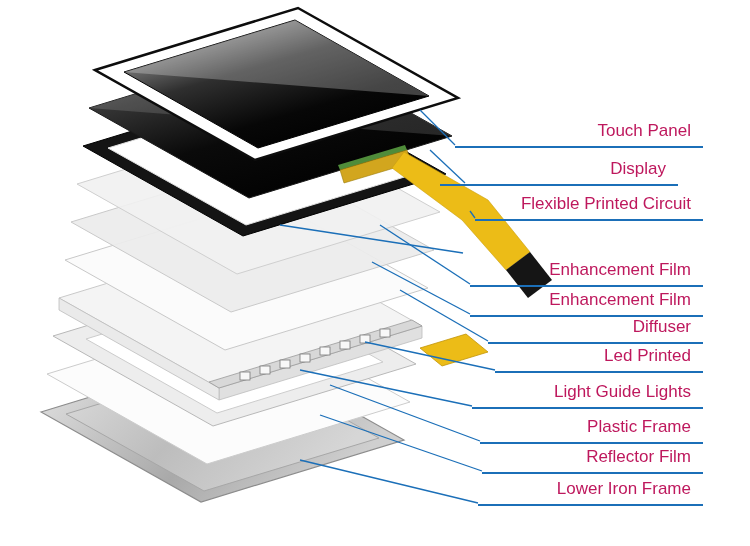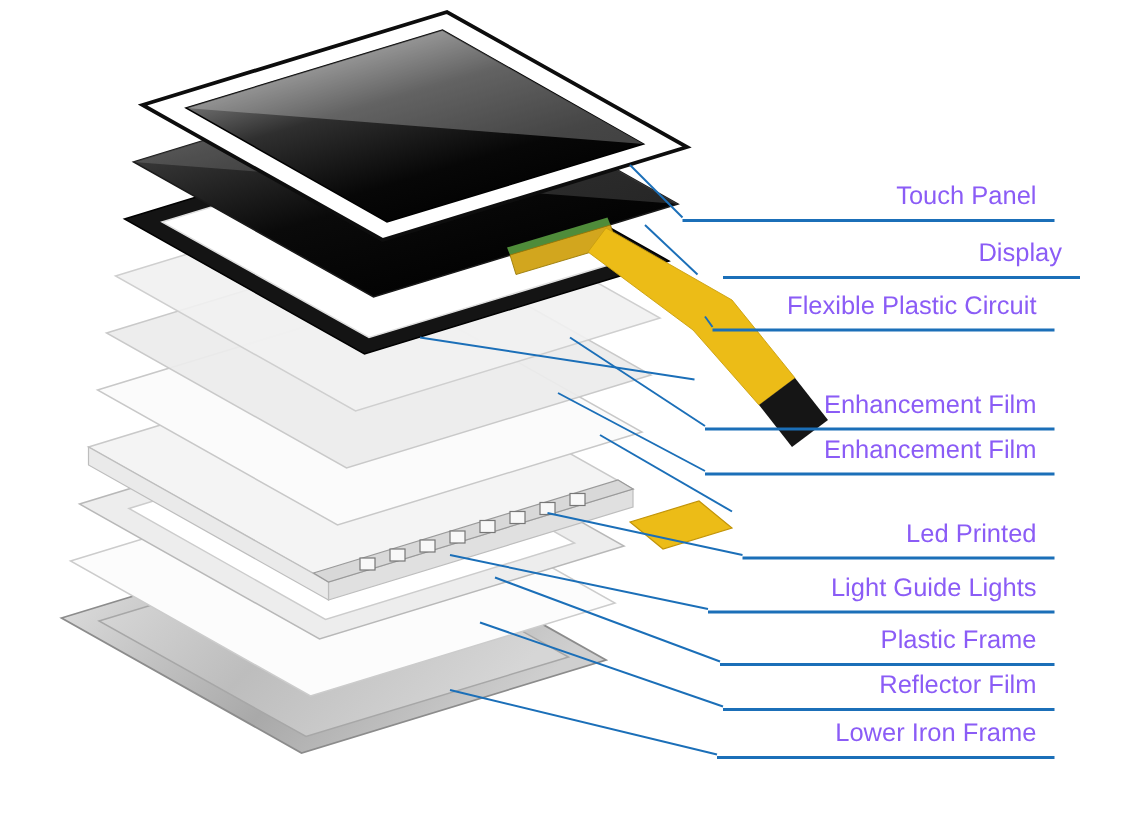--- a/index.html
+++ b/index.html
@@ -21,21 +21,21 @@
   }
   .stage svg {
     position: absolute;
     left: 0;
     top: 0;
   }
   .label {
     position: absolute;
     box-sizing: border-box;
     border-bottom: 2px solid var(--accent, #1b6fb8);
-    color: #8b5cf6;
+    color: #be185d;
     font-size: 17px;
     line-height: 22px;
     text-align: right;
     padding: 0 12px 4px 0;
     white-space: nowrap;
   }
   .leader {
     stroke: var(--accent, #1b6fb8);
     stroke-width: 1.3;
   }
@@ -123,23 +123,24 @@
     <line class="leader" x1="470" y1="314" x2="372" y2="262"></line>
     <line class="leader" x1="488" y1="341" x2="400" y2="290"></line>
     <line class="leader" x1="495" y1="370" x2="365" y2="342"></line>
     <line class="leader" x1="472" y1="406" x2="300" y2="370"></line>
     <line class="leader" x1="480" y1="441" x2="330" y2="385"></line>
     <line class="leader" x1="482" y1="471" x2="320" y2="415"></line>
     <line class="leader" x1="478" y1="503" x2="300" y2="460"></line>
   </svg>
 
   <div class="label" style="left:455px;top:120px;width:248px">Touch Panel</div>
-  <div class="label" style="left:482px;top:158px;width:238px">Display</div>
-  <div class="label" style="left:475px;top:193px;width:228px">Flexible Plastic Circuit</div>
+  <div class="label" style="left:440px;top:158px;width:238px">Display</div>
+  <div class="label" style="left:475px;top:193px;width:228px">Flexible Printed Circuit</div>
   <div class="label" style="left:470px;top:259px;width:233px">Enhancement Film</div>
   <div class="label" style="left:470px;top:289px;width:233px">Enhancement Film</div>
+  <div class="label" style="left:488px;top:316px;width:215px">Diffuser</div>
   <div class="label" style="left:495px;top:345px;width:208px">Led Printed</div>
   <div class="label" style="left:472px;top:381px;width:231px">Light Guide Lights</div>
   <div class="label" style="left:480px;top:416px;width:223px">Plastic Frame</div>
   <div class="label" style="left:482px;top:446px;width:221px">Reflector Film</div>
   <div class="label" style="left:478px;top:478px;width:225px">Lower Iron Frame</div>
 
 </div>
 
 </body></html>

